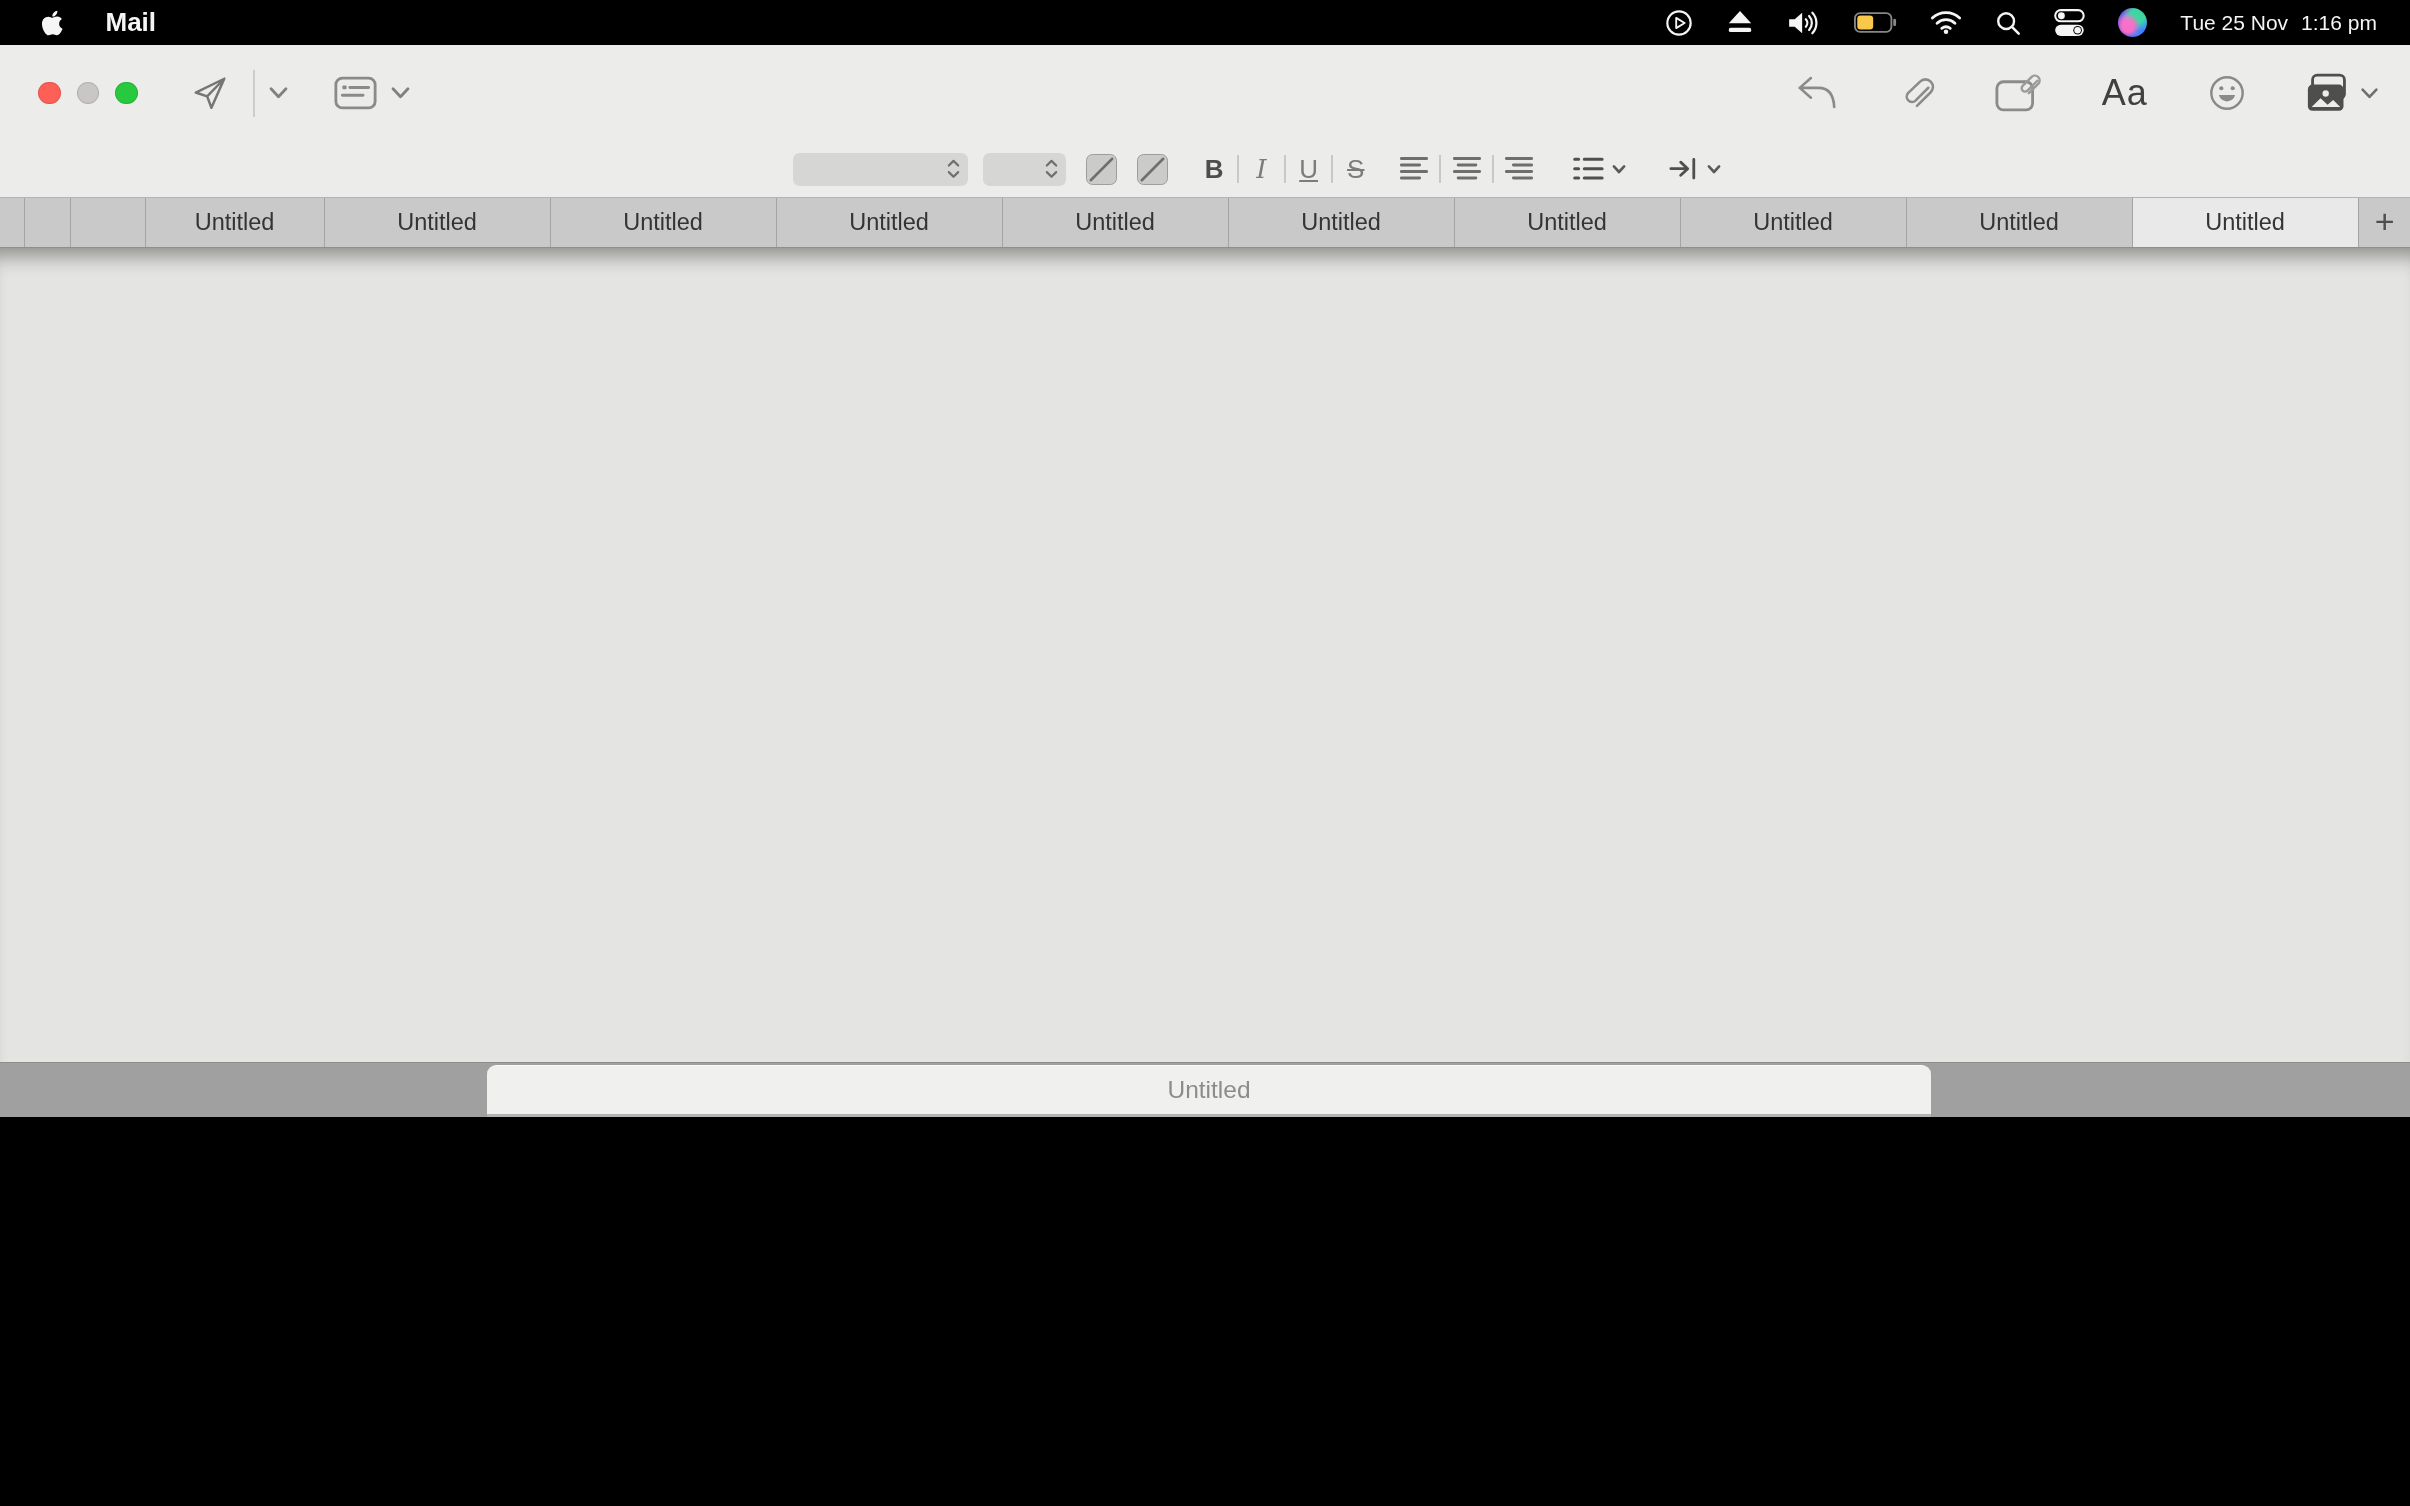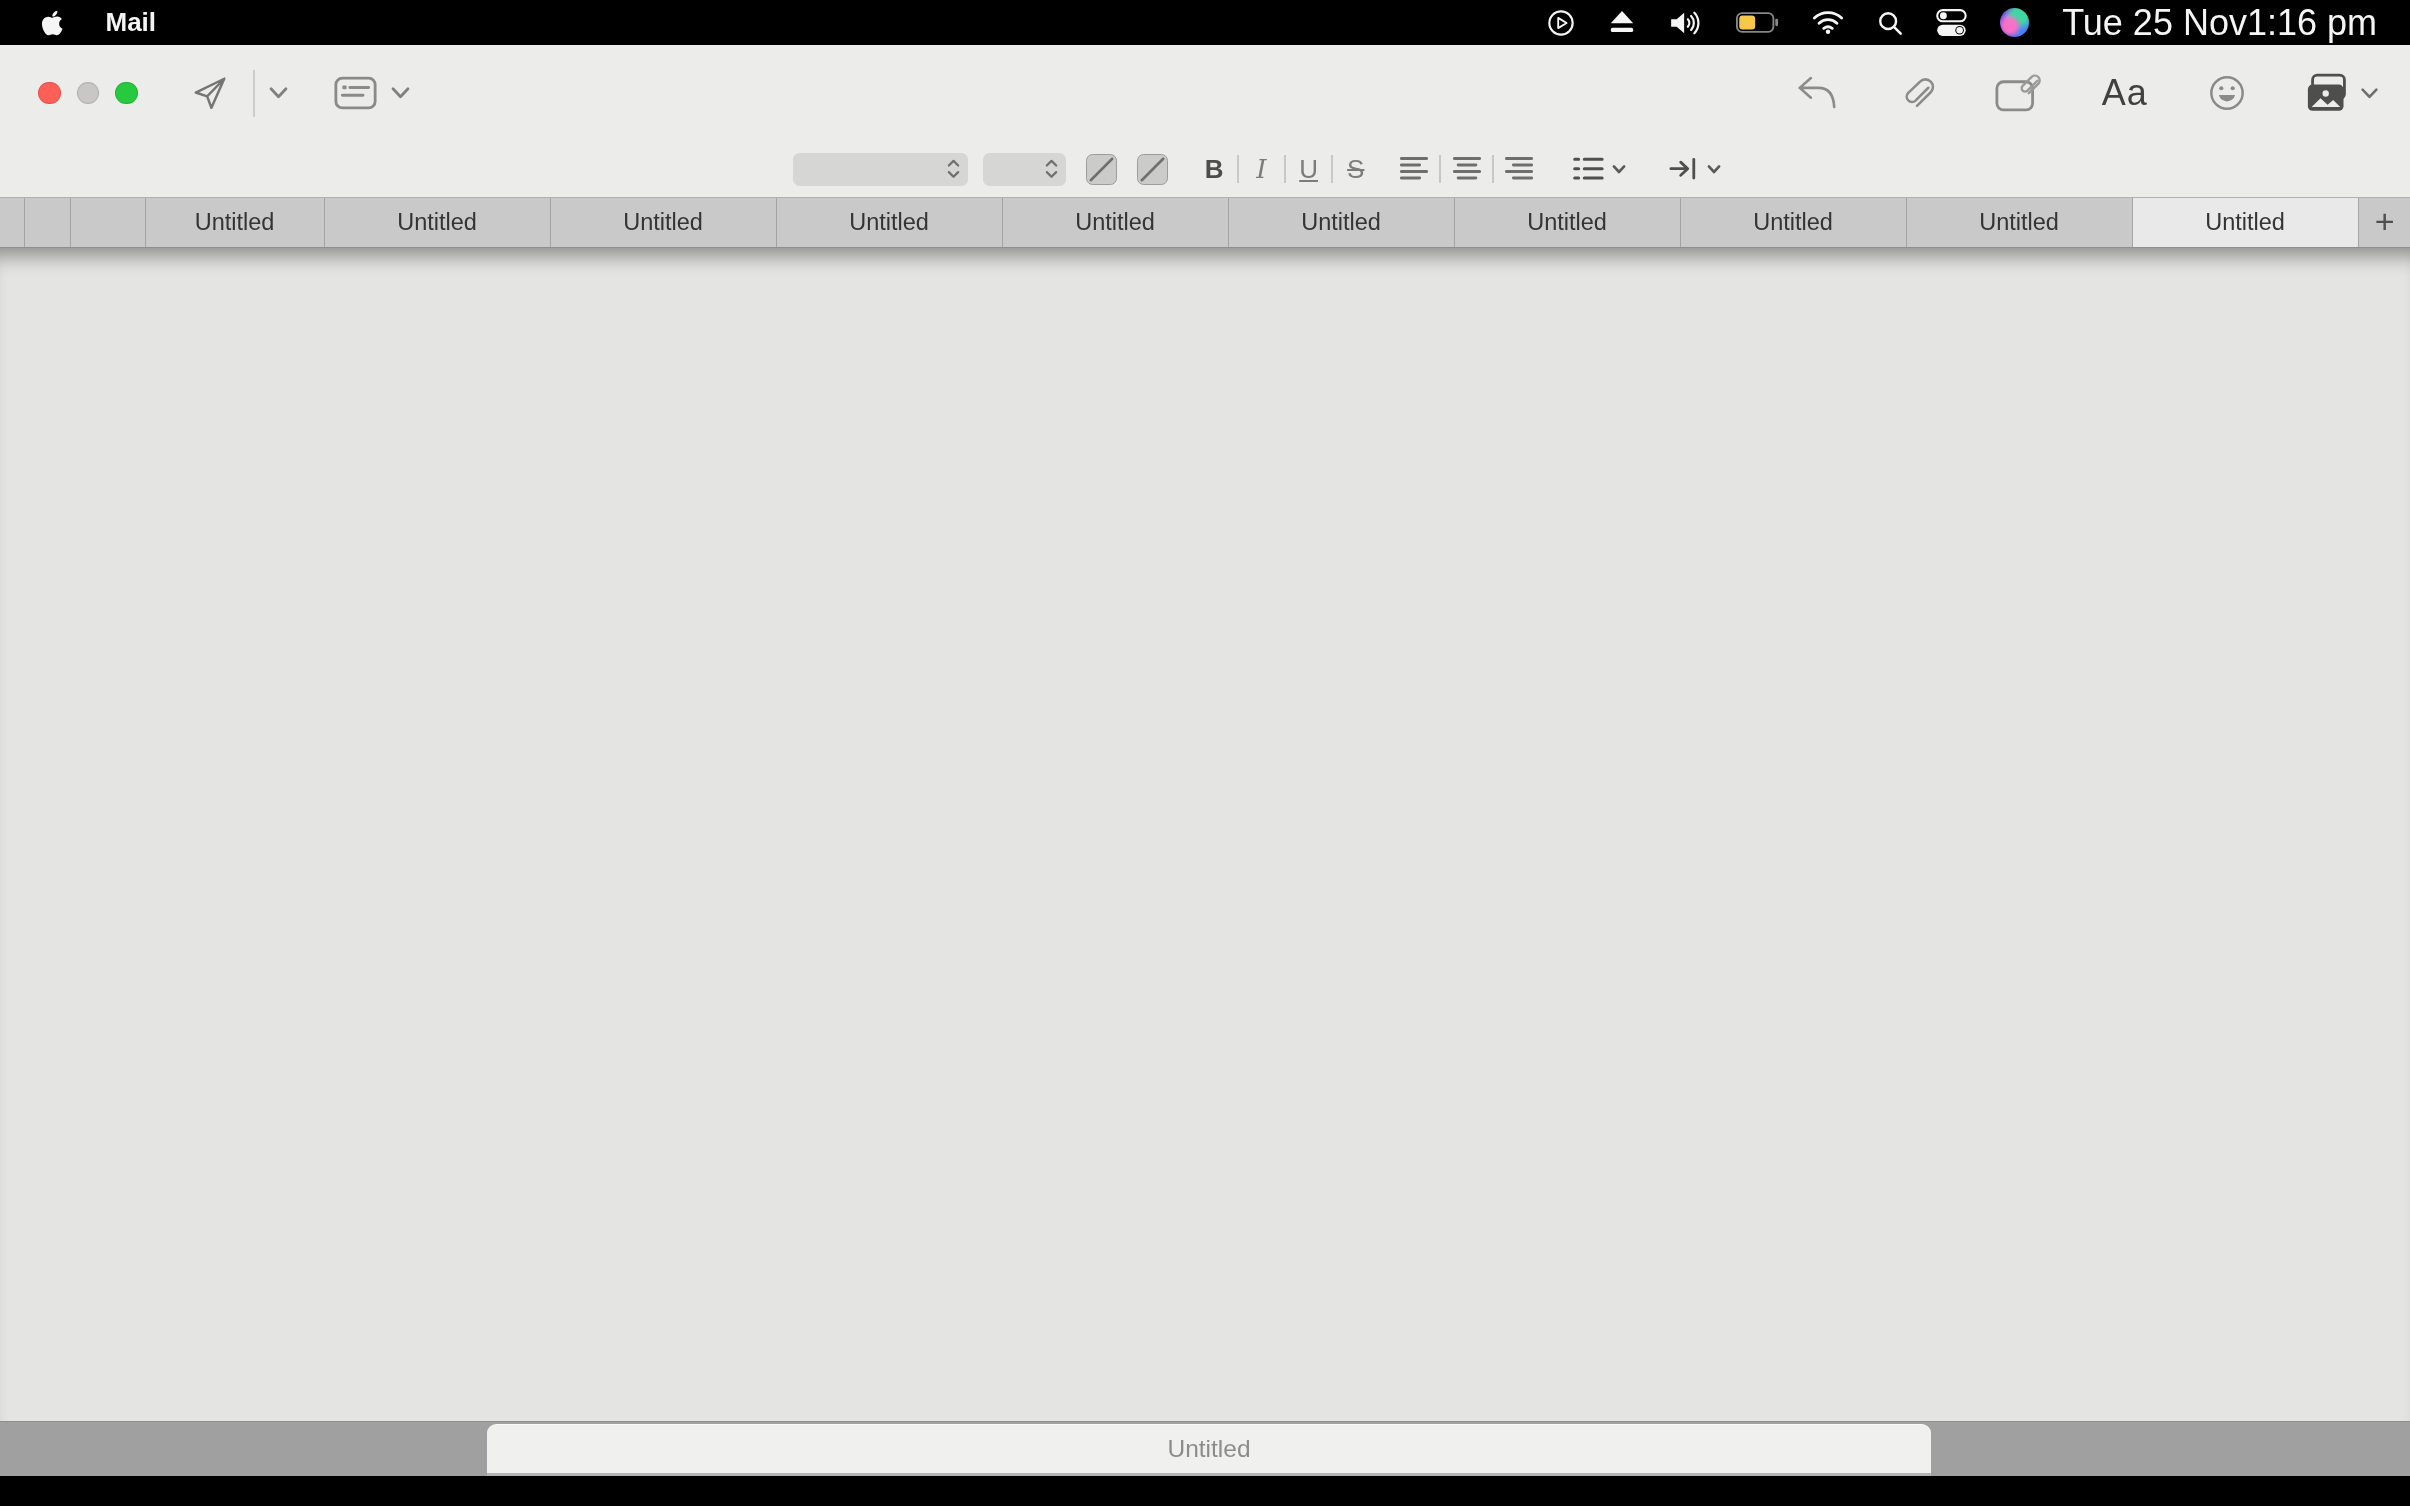--- a/index.html
+++ b/index.html
@@ -9,31 +9,31 @@
     --tab-active:#E9E9E9;
     --content-bg:#E4E4E2;
     --desktop-bg:#A0A0A0;
     --icon-gray:#7D7D7D;
     --icon-dark:#4E4E4E;
     --tab-divider:#A4A4A4;
   }
   *{margin:0;padding:0;box-sizing:border-box;}
   html,body{width:2411px;height:1507px;overflow:hidden;background:#000;}
   body{font-family:"Liberation Sans","DejaVu Sans",sans-serif;}
-  .screen{position:relative;width:2411px;height:1476px;display:flex;flex-direction:column;}
+  .screen{position:relative;width:2411px;height:1117px;display:flex;flex-direction:column;}
 
   
   .menubar{height:45px;background:var(--menu-bg);display:flex;align-items:center;color:#F5F5F5;font-size:26px;flex:0 0 auto;}
   .menubar .apple{margin-left:40px;display:flex;align-items:center;}
   .menubar .appname{font-weight:700;margin-left:41px;}
   .menus{display:flex;align-items:center;}
   .menu-item{margin-left:42px;cursor:default;}
   .statusarea{margin-left:auto;display:flex;align-items:center;gap:33px;padding-right:34px;}
   .statusicon{display:flex;align-items:center;}
-  .clock{display:flex;font-size:36px;white-space:nowrap;}
+  .clock{display:flex;gap:13px;font-size:21px;white-space:nowrap;}
 
   
   .window{display:flex;flex-direction:column;flex:1 1 auto;min-height:0;}
   .titlebar{height:96px;background:var(--toolbar-bg);display:flex;align-items:center;flex:0 0 auto;}
   .traffic{display:flex;gap:16px;margin-left:38px;}
   .light{width:22.6px;height:22.6px;border-radius:50%;box-shadow:inset 0 0 0 0.9px rgba(0,0,0,.12);}
   .light.close{background:#FE5F57;}
   .light.min{background:#C9C7C5;}
   .light.zoom{background:#27C93F;}
   .tb-btn{display:flex;align-items:center;justify-content:center;background:none;border:none;cursor:default;}

